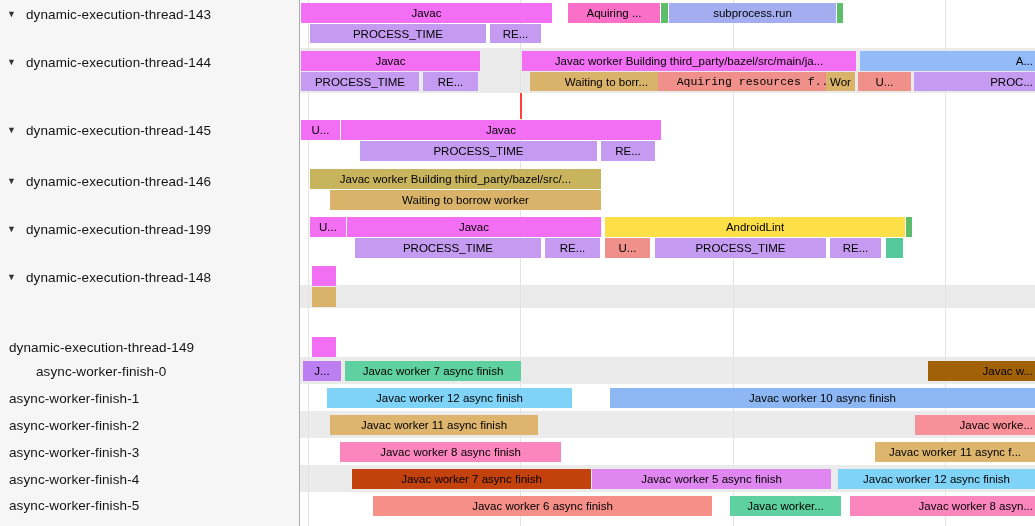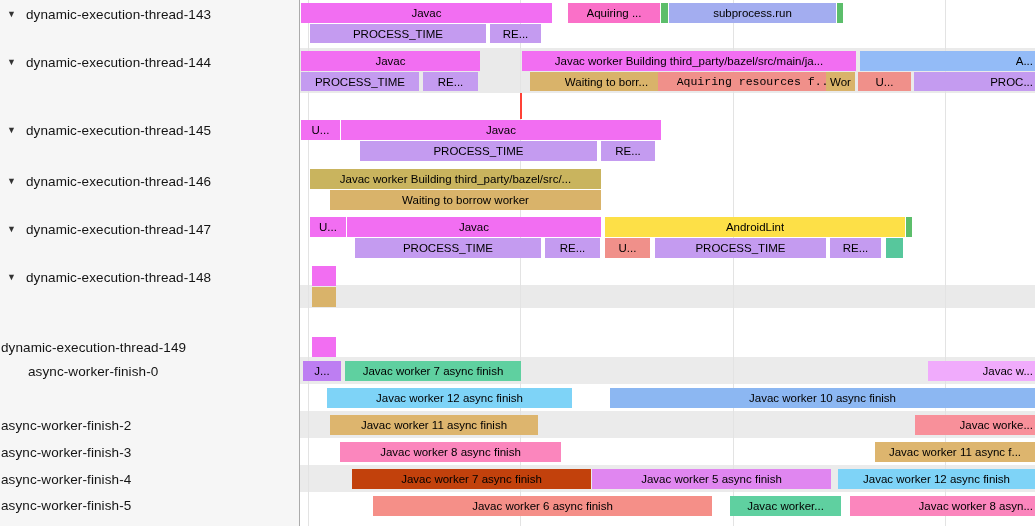--- a/index.html
+++ b/index.html
@@ -28,21 +28,21 @@
   }
   .sidebar-row{
     position:absolute;left:0;width:100%;height:20px;
     display:flex;align-items:center;
     color:#141414;font-size:13.5px;letter-spacing:0.1px;
   }
   .arrow{
     position:absolute;left:7px;top:50%;transform:translateY(-50%);
     font-size:9px;color:#333;line-height:1;
   }
-  .row-label{margin-left:1px;white-space:nowrap;overflow:hidden;}
+  .row-label{margin-left:9px;white-space:nowrap;overflow:hidden;}
   .row-label.indented{margin-left:26px;}
 </style>
 </head>
 <body>
 
 <div class="stage">
   <div class="timeline" id="timeline">
       <div class="band" style="top: 48px; height: 45px; background: rgb(234, 234, 234);"></div>
       <div class="band" style="top: 285px; height: 23px; background: rgb(234, 234, 234);"></div>
       <div class="band" style="top: 357px; height: 27px; background: rgb(235, 235, 235);"></div>
@@ -160,21 +160,21 @@
       </div>
       <div class="slice" style="left: 312px; top: 337px; width: 24px; height: 20px; background: rgb(242, 110, 242);">
         <span></span>
       </div>
       <div class="slice" style="left: 303px; top: 361px; width: 38px; height: 20px; background: rgb(189, 126, 242);">
         <span>J...</span>
       </div>
       <div class="slice" style="left: 345px; top: 361px; width: 176px; height: 20px; background: rgb(95, 208, 160);">
         <span>Javac worker 7 async finish</span>
       </div>
-      <div class="slice align-right" style="left: 928px; top: 361px; width: 107px; height: 20px; background: #f0abfc;">
+      <div class="slice align-right" style="left: 928px; top: 361px; width: 107px; height: 20px; background: #a16207;">
         <span>Javac w...</span>
       </div>
       <div class="slice" style="left: 327px; top: 388px; width: 245px; height: 20px; background: rgb(126, 211, 247);">
         <span>Javac worker 12 async finish</span>
       </div>
       <div class="slice" style="left: 610px; top: 388px; width: 425px; height: 20px; background: rgb(140, 183, 242);">
         <span>Javac worker 10 async finish</span>
       </div>
       <div class="slice" style="left: 330px; top: 415px; width: 208px; height: 20px; background: rgb(221, 181, 110);">
         <span>Javac worker 11 async finish</span>
@@ -219,31 +219,34 @@
       <div class="sidebar-row" style="top: 120px;">
         <span class="arrow">▼</span>
         <span class="row-label indented">dynamic-execution-thread-145</span>
       </div>
       <div class="sidebar-row" style="top: 171px;">
         <span class="arrow">▼</span>
         <span class="row-label indented">dynamic-execution-thread-146</span>
       </div>
       <div class="sidebar-row" style="top: 219px;">
         <span class="arrow">▼</span>
-        <span class="row-label indented">dynamic-execution-thread-147</span>
+        <span class="row-label indented">dynamic-execution-thread-199</span>
       </div>
       <div class="sidebar-row" style="top: 267px;">
         <span class="arrow">▼</span>
         <span class="row-label indented">dynamic-execution-thread-148</span>
       </div>
       <div class="sidebar-row" style="top: 337px;">
         <span class="row-label">dynamic-execution-thread-149</span>
       </div>
       <div class="sidebar-row" style="top: 361px; padding-left: 27px;">
         <span class="row-label">async-worker-finish-0</span>
+      </div>
+      <div class="sidebar-row" style="top: 388px;">
+        <span class="row-label">async-worker-finish-1</span>
       </div>
       <div class="sidebar-row" style="top: 415px;">
         <span class="row-label">async-worker-finish-2</span>
       </div>
       <div class="sidebar-row" style="top: 442px;">
         <span class="row-label">async-worker-finish-3</span>
       </div>
       <div class="sidebar-row" style="top: 469px;">
         <span class="row-label">async-worker-finish-4</span>
       </div>

